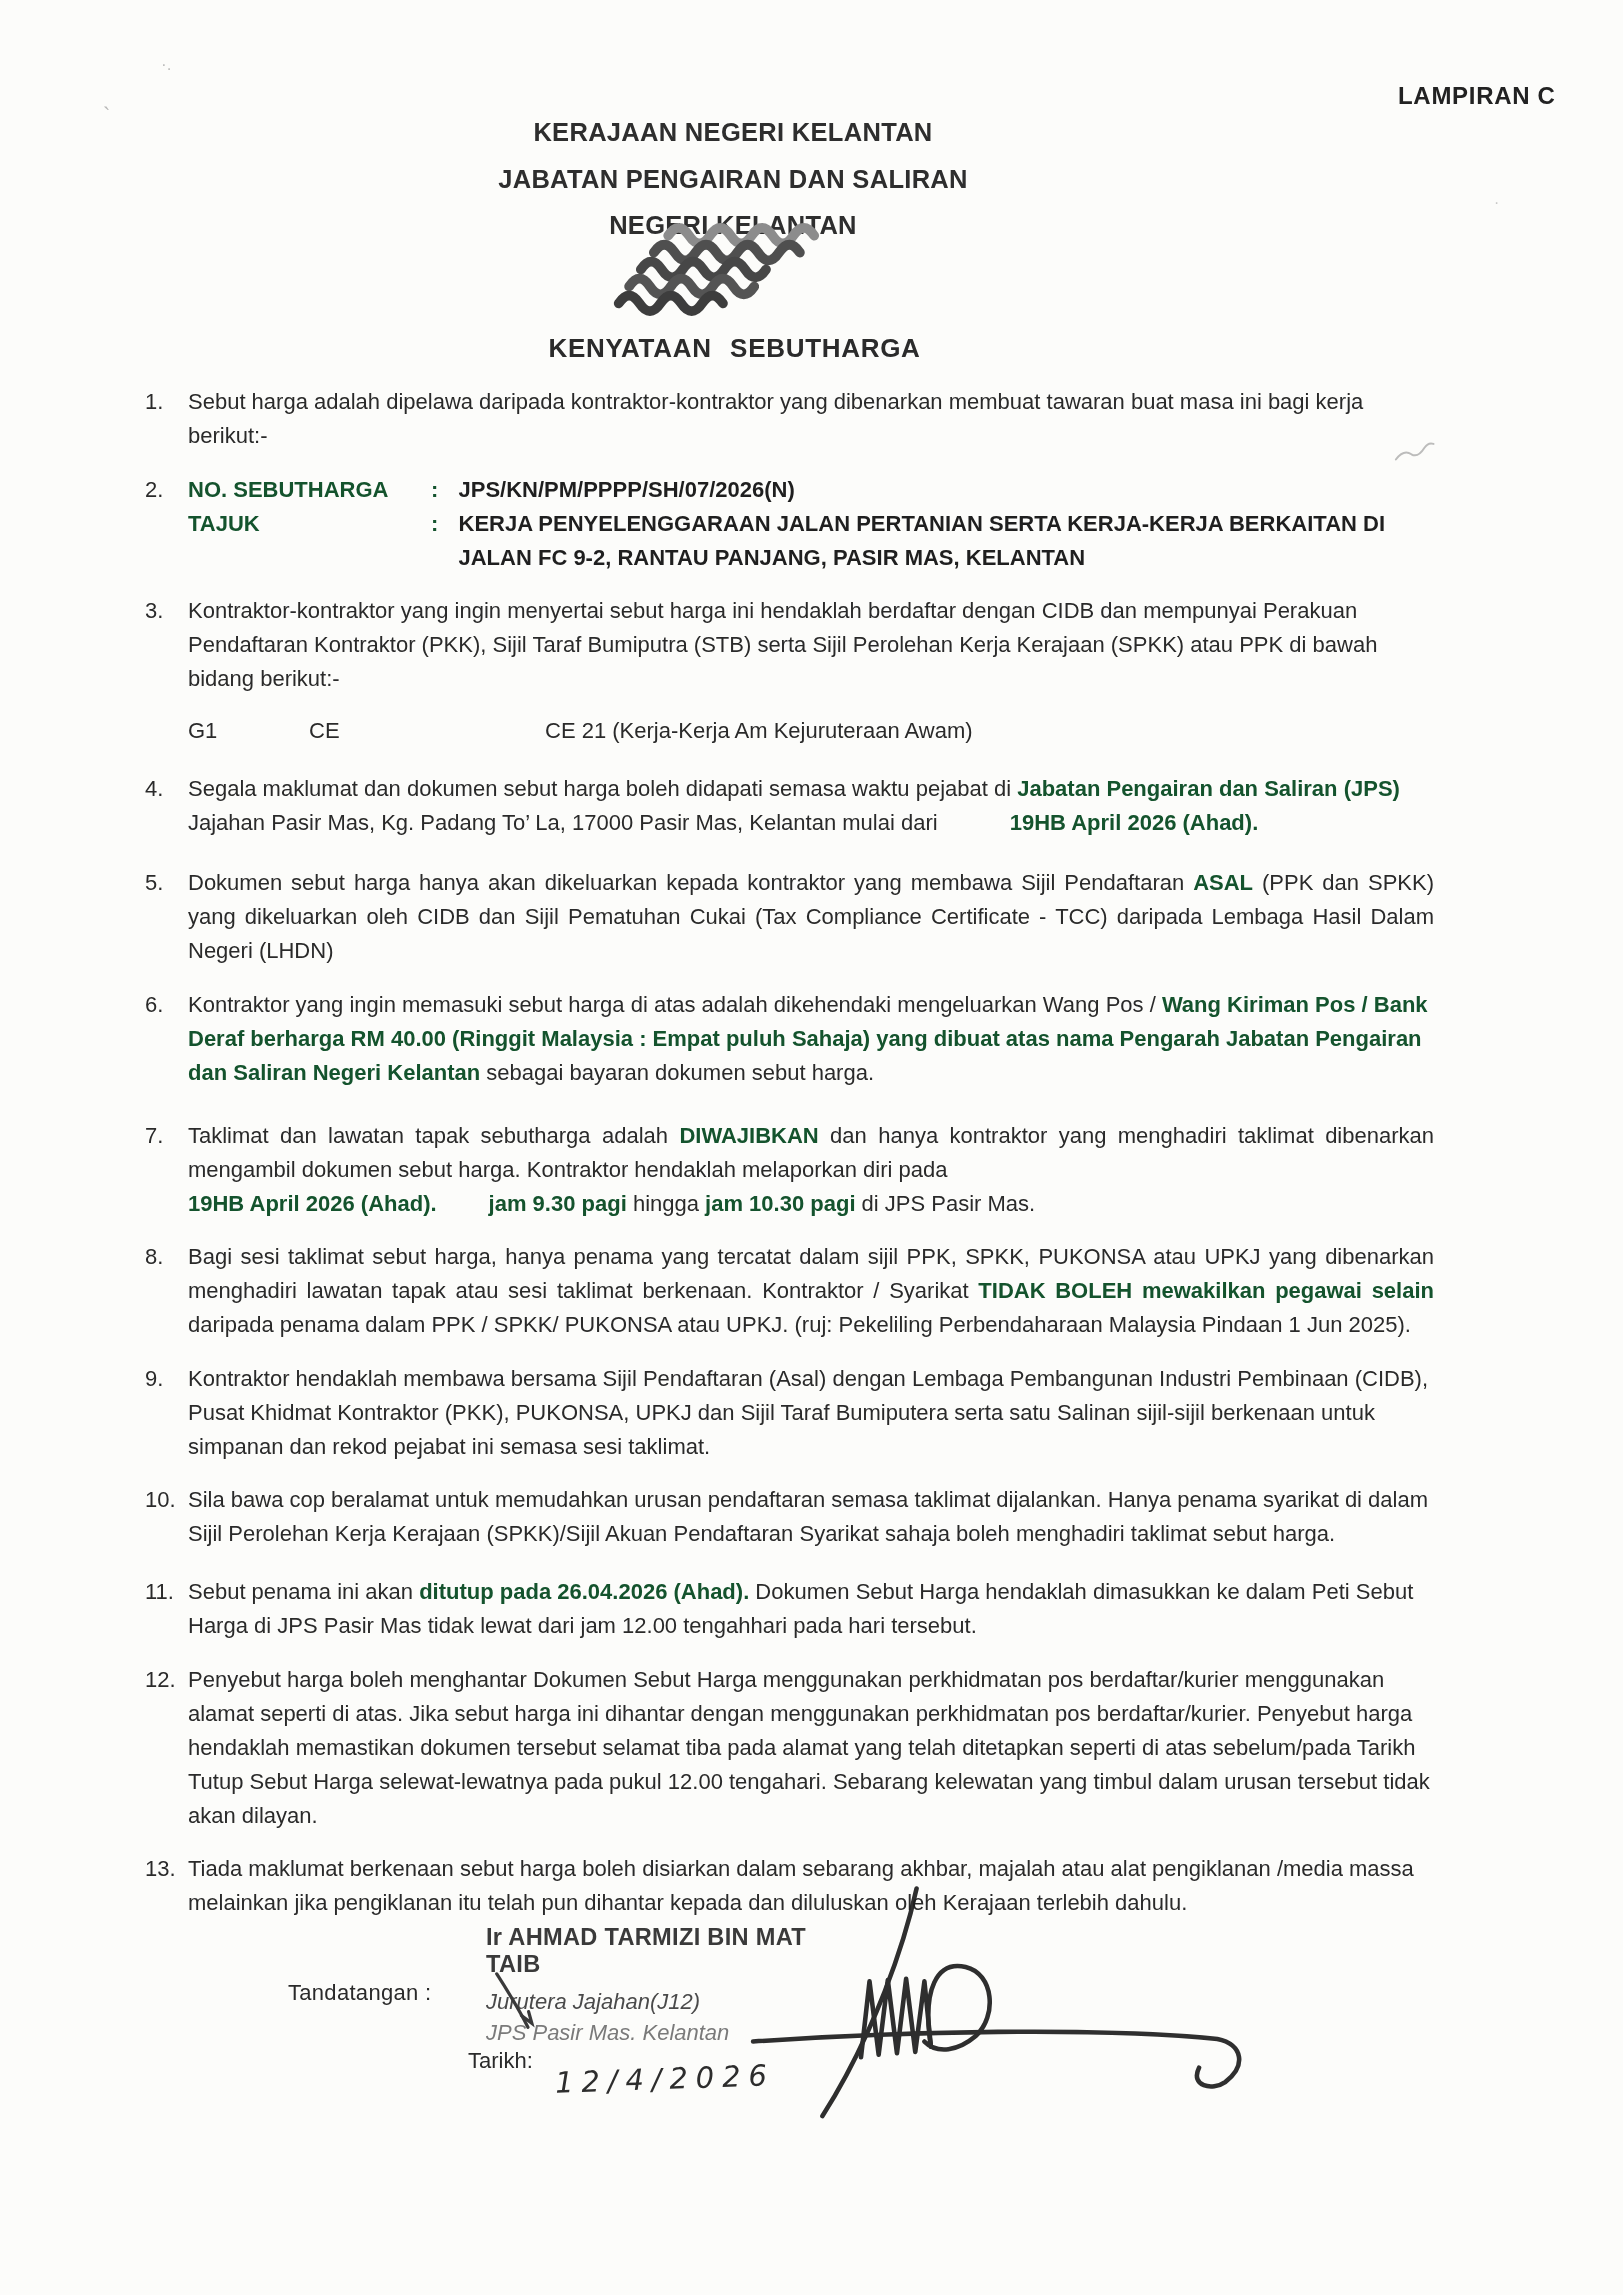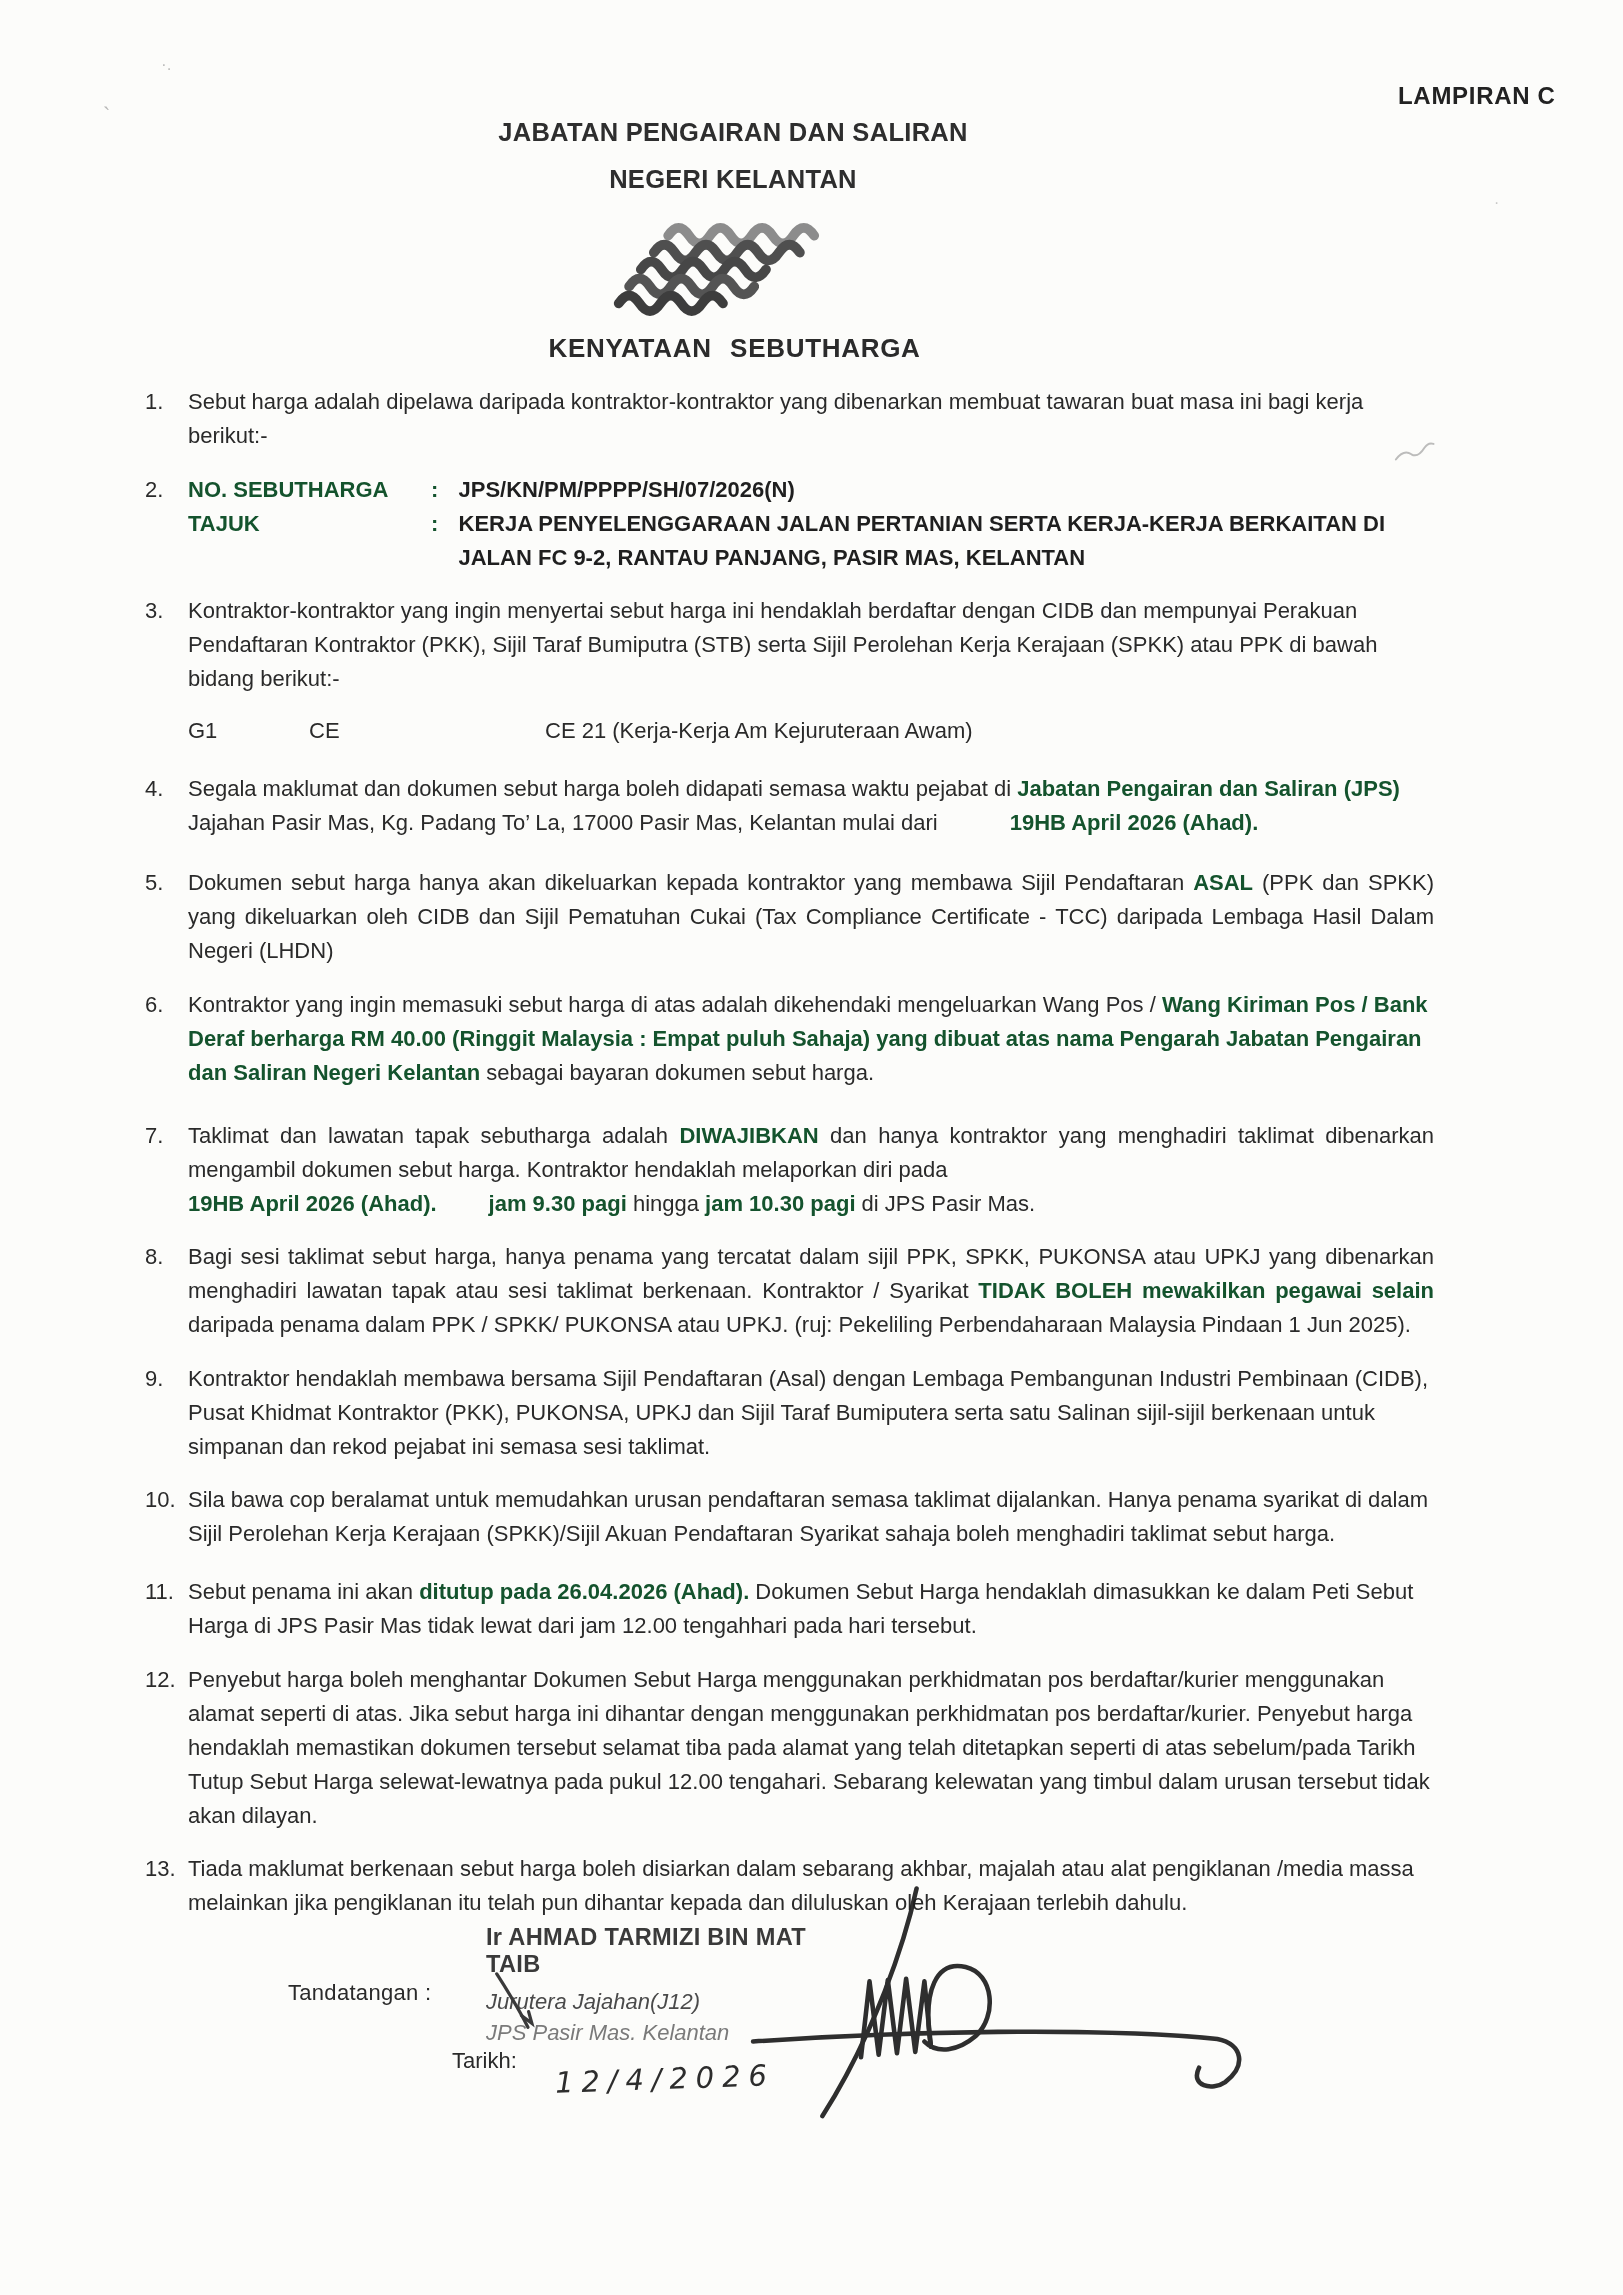--- a/index.html
+++ b/index.html
@@ -50,21 +50,21 @@
   .kv-val{font-weight:700;color:#1f1f1f;}
   .mini-table{margin-top:18.3px;}
   .tbl-row{display:grid;grid-template-columns:121px 236px 1fr;}
   
   .sig{position:absolute;top:1877px;left:0;right:0;height:367px;font-size:22px;}
   .sig-label{position:absolute;left:288px;top:103px;letter-spacing:0.3px;}
   .stamp{position:absolute;left:486px;top:47px;width:367px;}
   .stamp-name{font-size:23.6px;font-weight:700;letter-spacing:0.3px;color:#3a3a3a;}
   .stamp-title{font-size:22px;font-style:italic;color:#4a4a4a;margin-top:10.5px;}
   .stamp-office{font-size:22px;font-style:italic;color:#7a7a7a;margin-top:5.2px;}
-  .date-label{position:absolute;left:452px;top:171px;}
+  .date-label{position:absolute;left:468px;top:171px;}
   .date-value{
     position:absolute;left:555px;top:185px;
     font-family:"DejaVu Sans",sans-serif;font-style:italic;
     font-size:29px;letter-spacing:7.9px;color:#2d2d2d;
     transform:rotate(-2deg);
   }
   .sig-svg{position:absolute;left:694px;top:5.2px;}
   .tick-svg{position:absolute;left:490px;top:93px;}
   
   .artifact{position:absolute;color:#8a8a8a;}
@@ -75,20 +75,21 @@
 
 <div class="page">
 
   <div class="corner">LAMPIRAN C</div>
 
   <div class="artifact" style="left:161px;top:55px;font-size:17px;opacity:.55;">·.</div>
   <div class="artifact" style="left:103px;top:103px;font-size:22px;opacity:.6;">`</div>
   <div class="artifact" style="left:1494px;top:194px;font-size:15.7px;opacity:.45;">·</div>
 
   <div class="header">
+    <div class="org">KERAJAAN NEGERI KELANTAN</div>
     <div class="org">JABATAN PENGAIRAN DAN SALIRAN</div>
     <div class="org">NEGERI KELANTAN</div>
   </div>
 
   <div class="logo-wrap">
     <svg width="242" height="101" viewBox="0 0 370 155">
       <g fill="none" stroke-linecap="round">
         <path d="M104 24 q16 -24 32 0 t32 0 t32 0 t32 0 t32 0 t32 0 t32 0" stroke="#8c8c8c" stroke-width="15"></path>
         <path d="M82 50 q16 -24 32 0 t32 0 t32 0 t32 0 t32 0 t32 0 t32 0" stroke="#4f4f4f" stroke-width="15"></path>
         <path d="M62 76 q16 -24 32 0 t32 0 t32 0 t32 0 t32 0 t32 0" stroke="#474747" stroke-width="15"></path>

